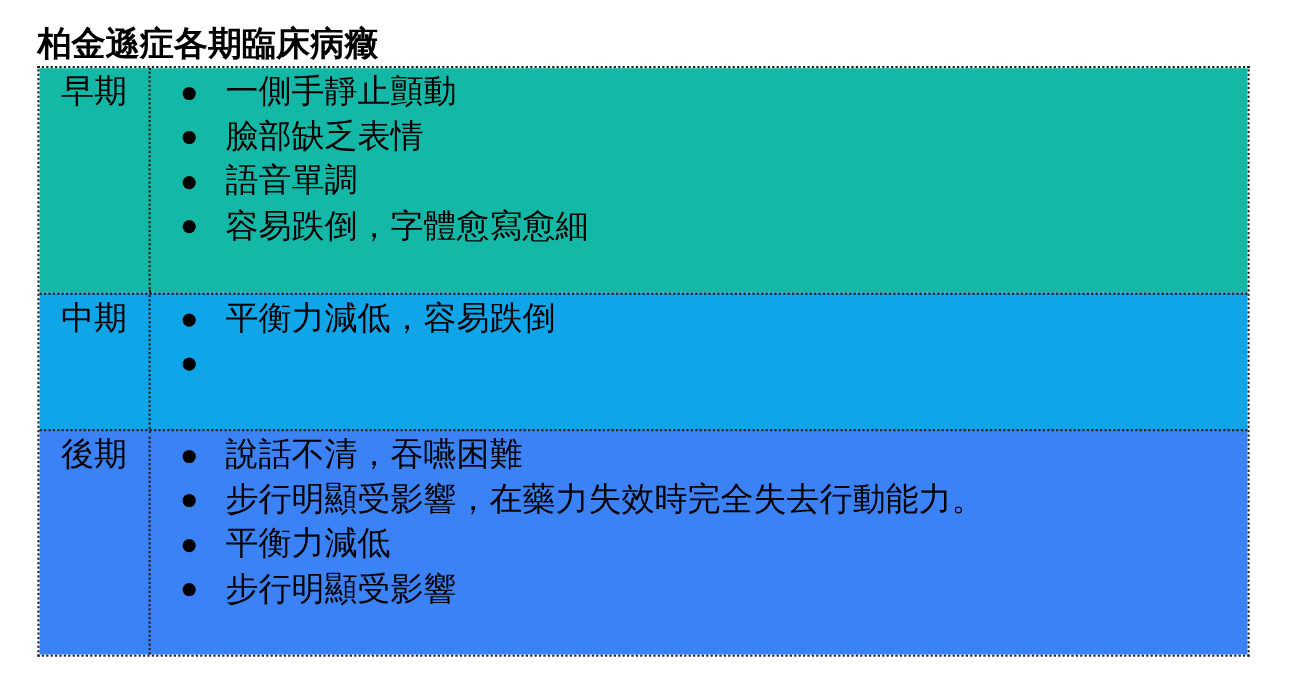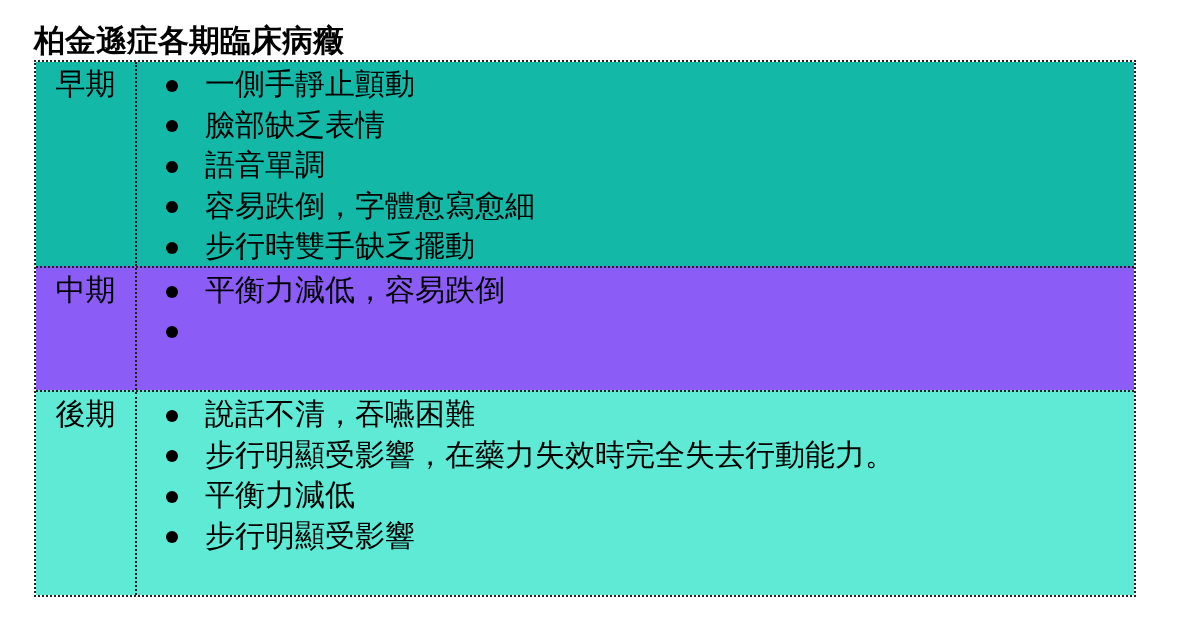--- a/index.html
+++ b/index.html
@@ -39,41 +39,37 @@
           <span class="text">臉部缺乏表情</span>
         </li>
       <li class="item">
           <span class="bullet"></span>
           <span class="text">語音單調</span>
         </li>
       <li class="item">
           <span class="bullet"></span>
           <span class="text">容易跌倒，字體愈寫愈細</span>
         </li>
-      <li class="item">
-          <span class="bullet"></span>
-          <span class="text">步行時雙手缺乏擺動</span>
-        </li>
     </ul>
   </div>
 
-  <div class="row" style="background:#8b5cf6; height:124px;">
+  <div class="row" style="background:#0ea5e9; height:124px;">
     <div class="stage">中期</div>
     <ul class="items">
       <li class="item">
           <span class="bullet"></span>
           <span class="text">平衡力減低，容易跌倒</span>
         </li>
       <li class="item">
           <span class="bullet"></span>
         </li>
     </ul>
   </div>
 
-  <div class="row" style="background:#5eead4; height:205px;">
+  <div class="row" style="background:#3b82f6; height:205px;">
     <div class="stage">後期</div>
     <ul class="items">
       <li class="item">
           <span class="bullet"></span>
           <span class="text">說話不清，吞嚥困難</span>
         </li>
       <li class="item">
           <span class="bullet"></span>
           <span class="text">步行明顯受影響，在藥力失效時完全失去行動能力。</span>
         </li>

